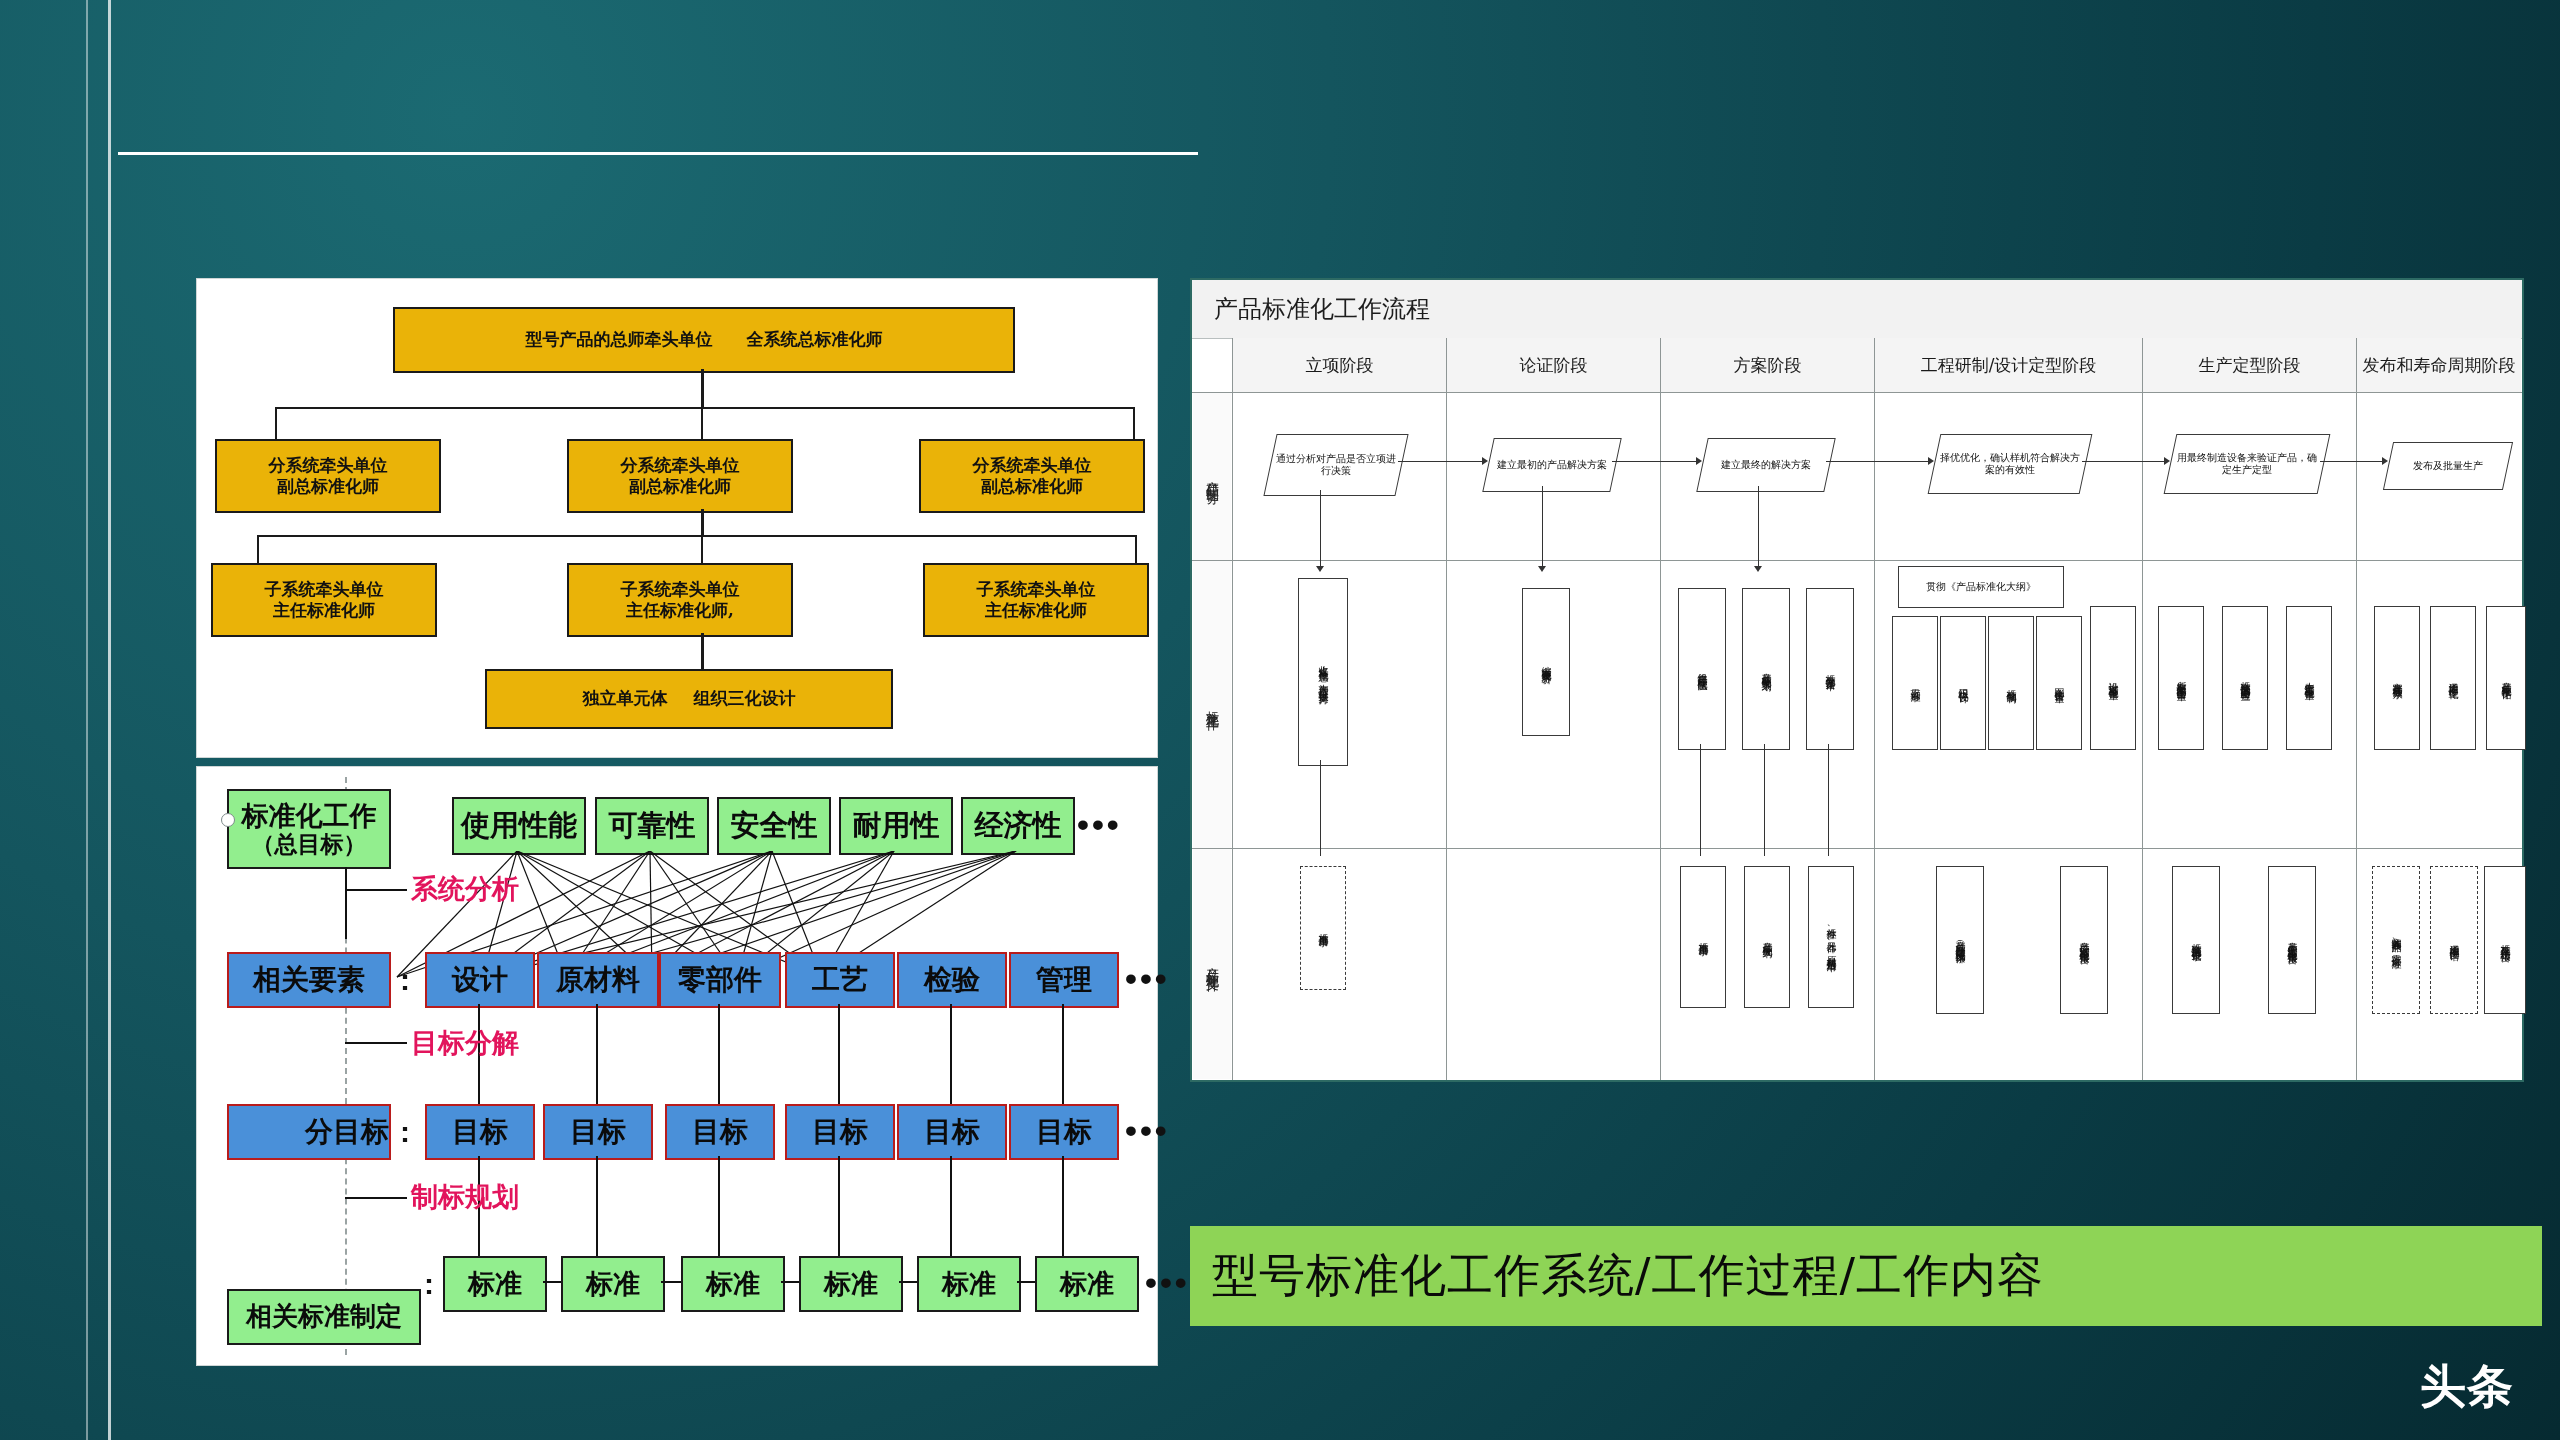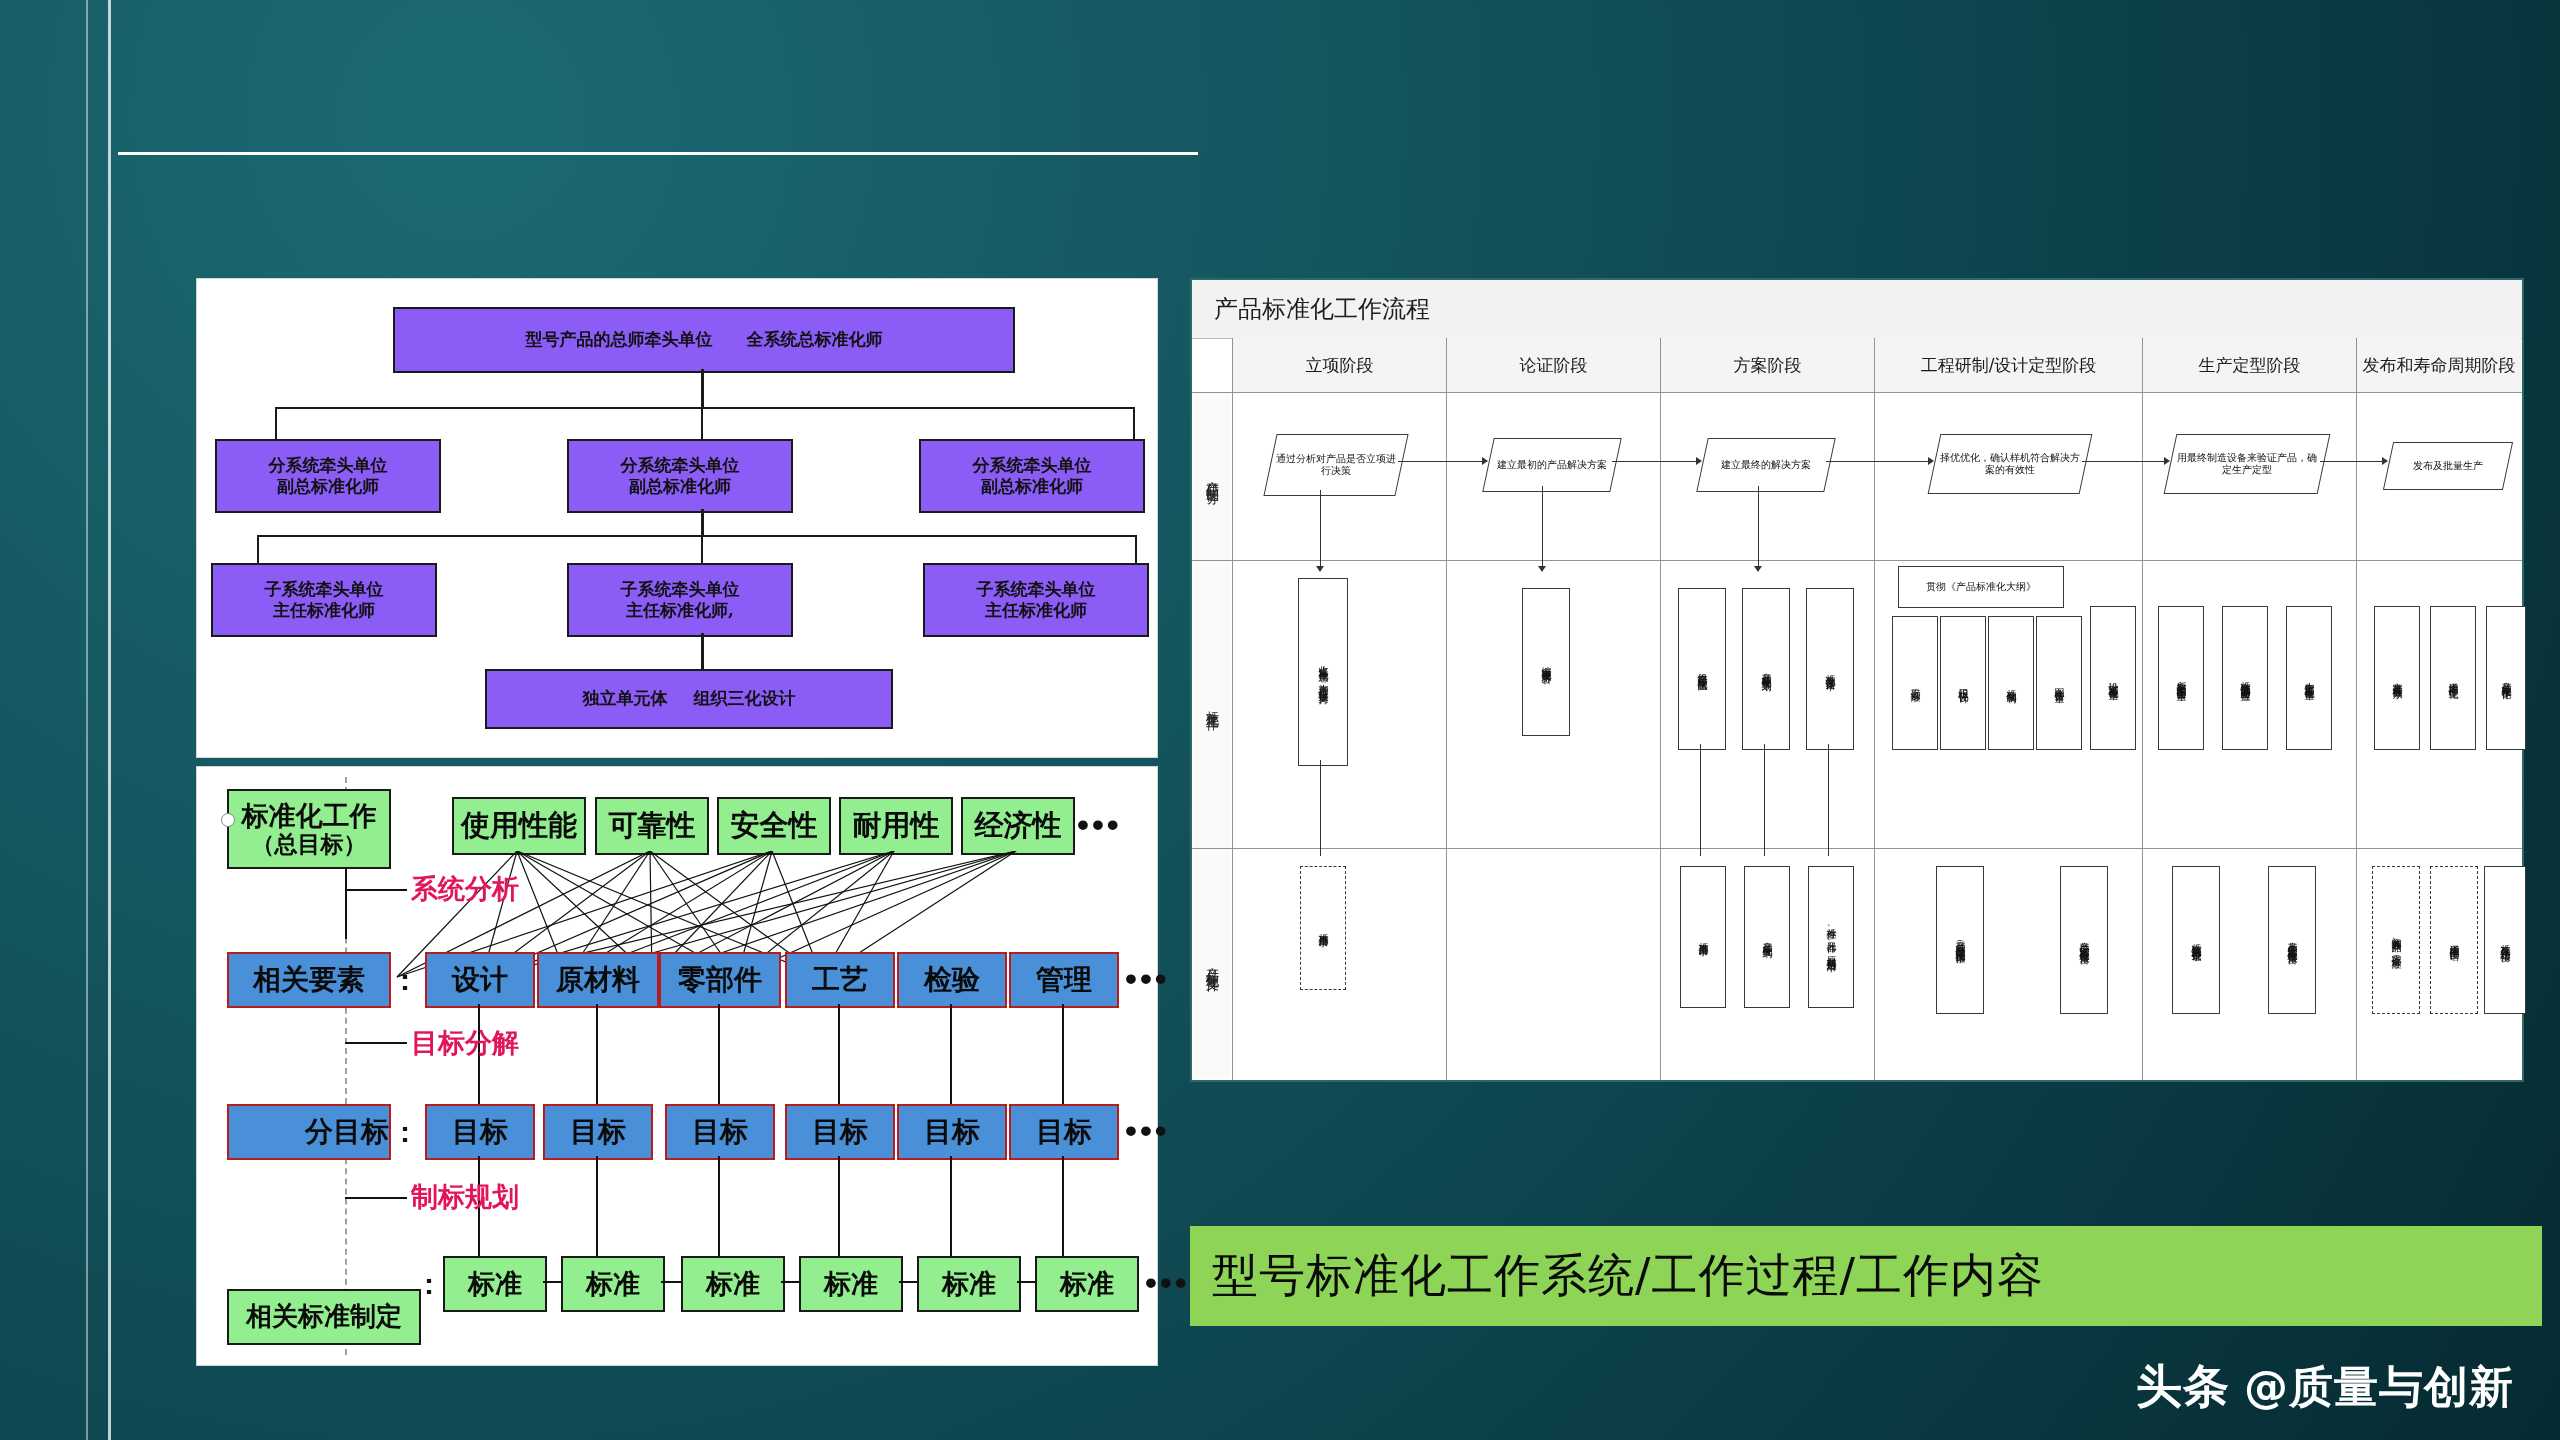--- a/index.html
+++ b/index.html
@@ -27,21 +27,21 @@
     position:absolute;right:1140px;top:28px;font-size:34px;color:#dfe9ea;letter-spacing:3px;
   }
   #hdrline{position:absolute;left:118px;top:152px;width:1080px;height:3px;background:#ffffff;}
 
   
   #orgcard{
     position:absolute;left:196px;top:278px;width:960px;height:478px;
     background:#ffffff;border:1px solid #cfd6d6;
   }
   .obox{
-    position:absolute;border:2px solid #1a1a1a;background:#8b5cf6;
+    position:absolute;border:2px solid #1a1a1a;background:#eab308;
     display:flex;align-items:center;justify-content:center;text-align:center;
     font-family:"DejaVu Serif","Liberation Serif",serif;
     font-size:17px;color:#111;line-height:1.25;font-weight:600;
   }
   .oline{position:absolute;background:#1a1a1a;}
 
   
   #goalcard{
     position:absolute;left:196px;top:766px;width:960px;height:598px;
     background:#ffffff;border:1px solid #cfd6d6;
@@ -533,16 +533,15 @@
         </div>
     </div>
   </div>
 
   <div id="banner">
     <span>型号标准化工作系统/工作过程/工作内容</span>
   </div>
 
   <div id="wm">
     <span class="tt">头条</span>
-    <span>@质量与创新</span>
   </div>
 
 </div>
 
 </body></html>

